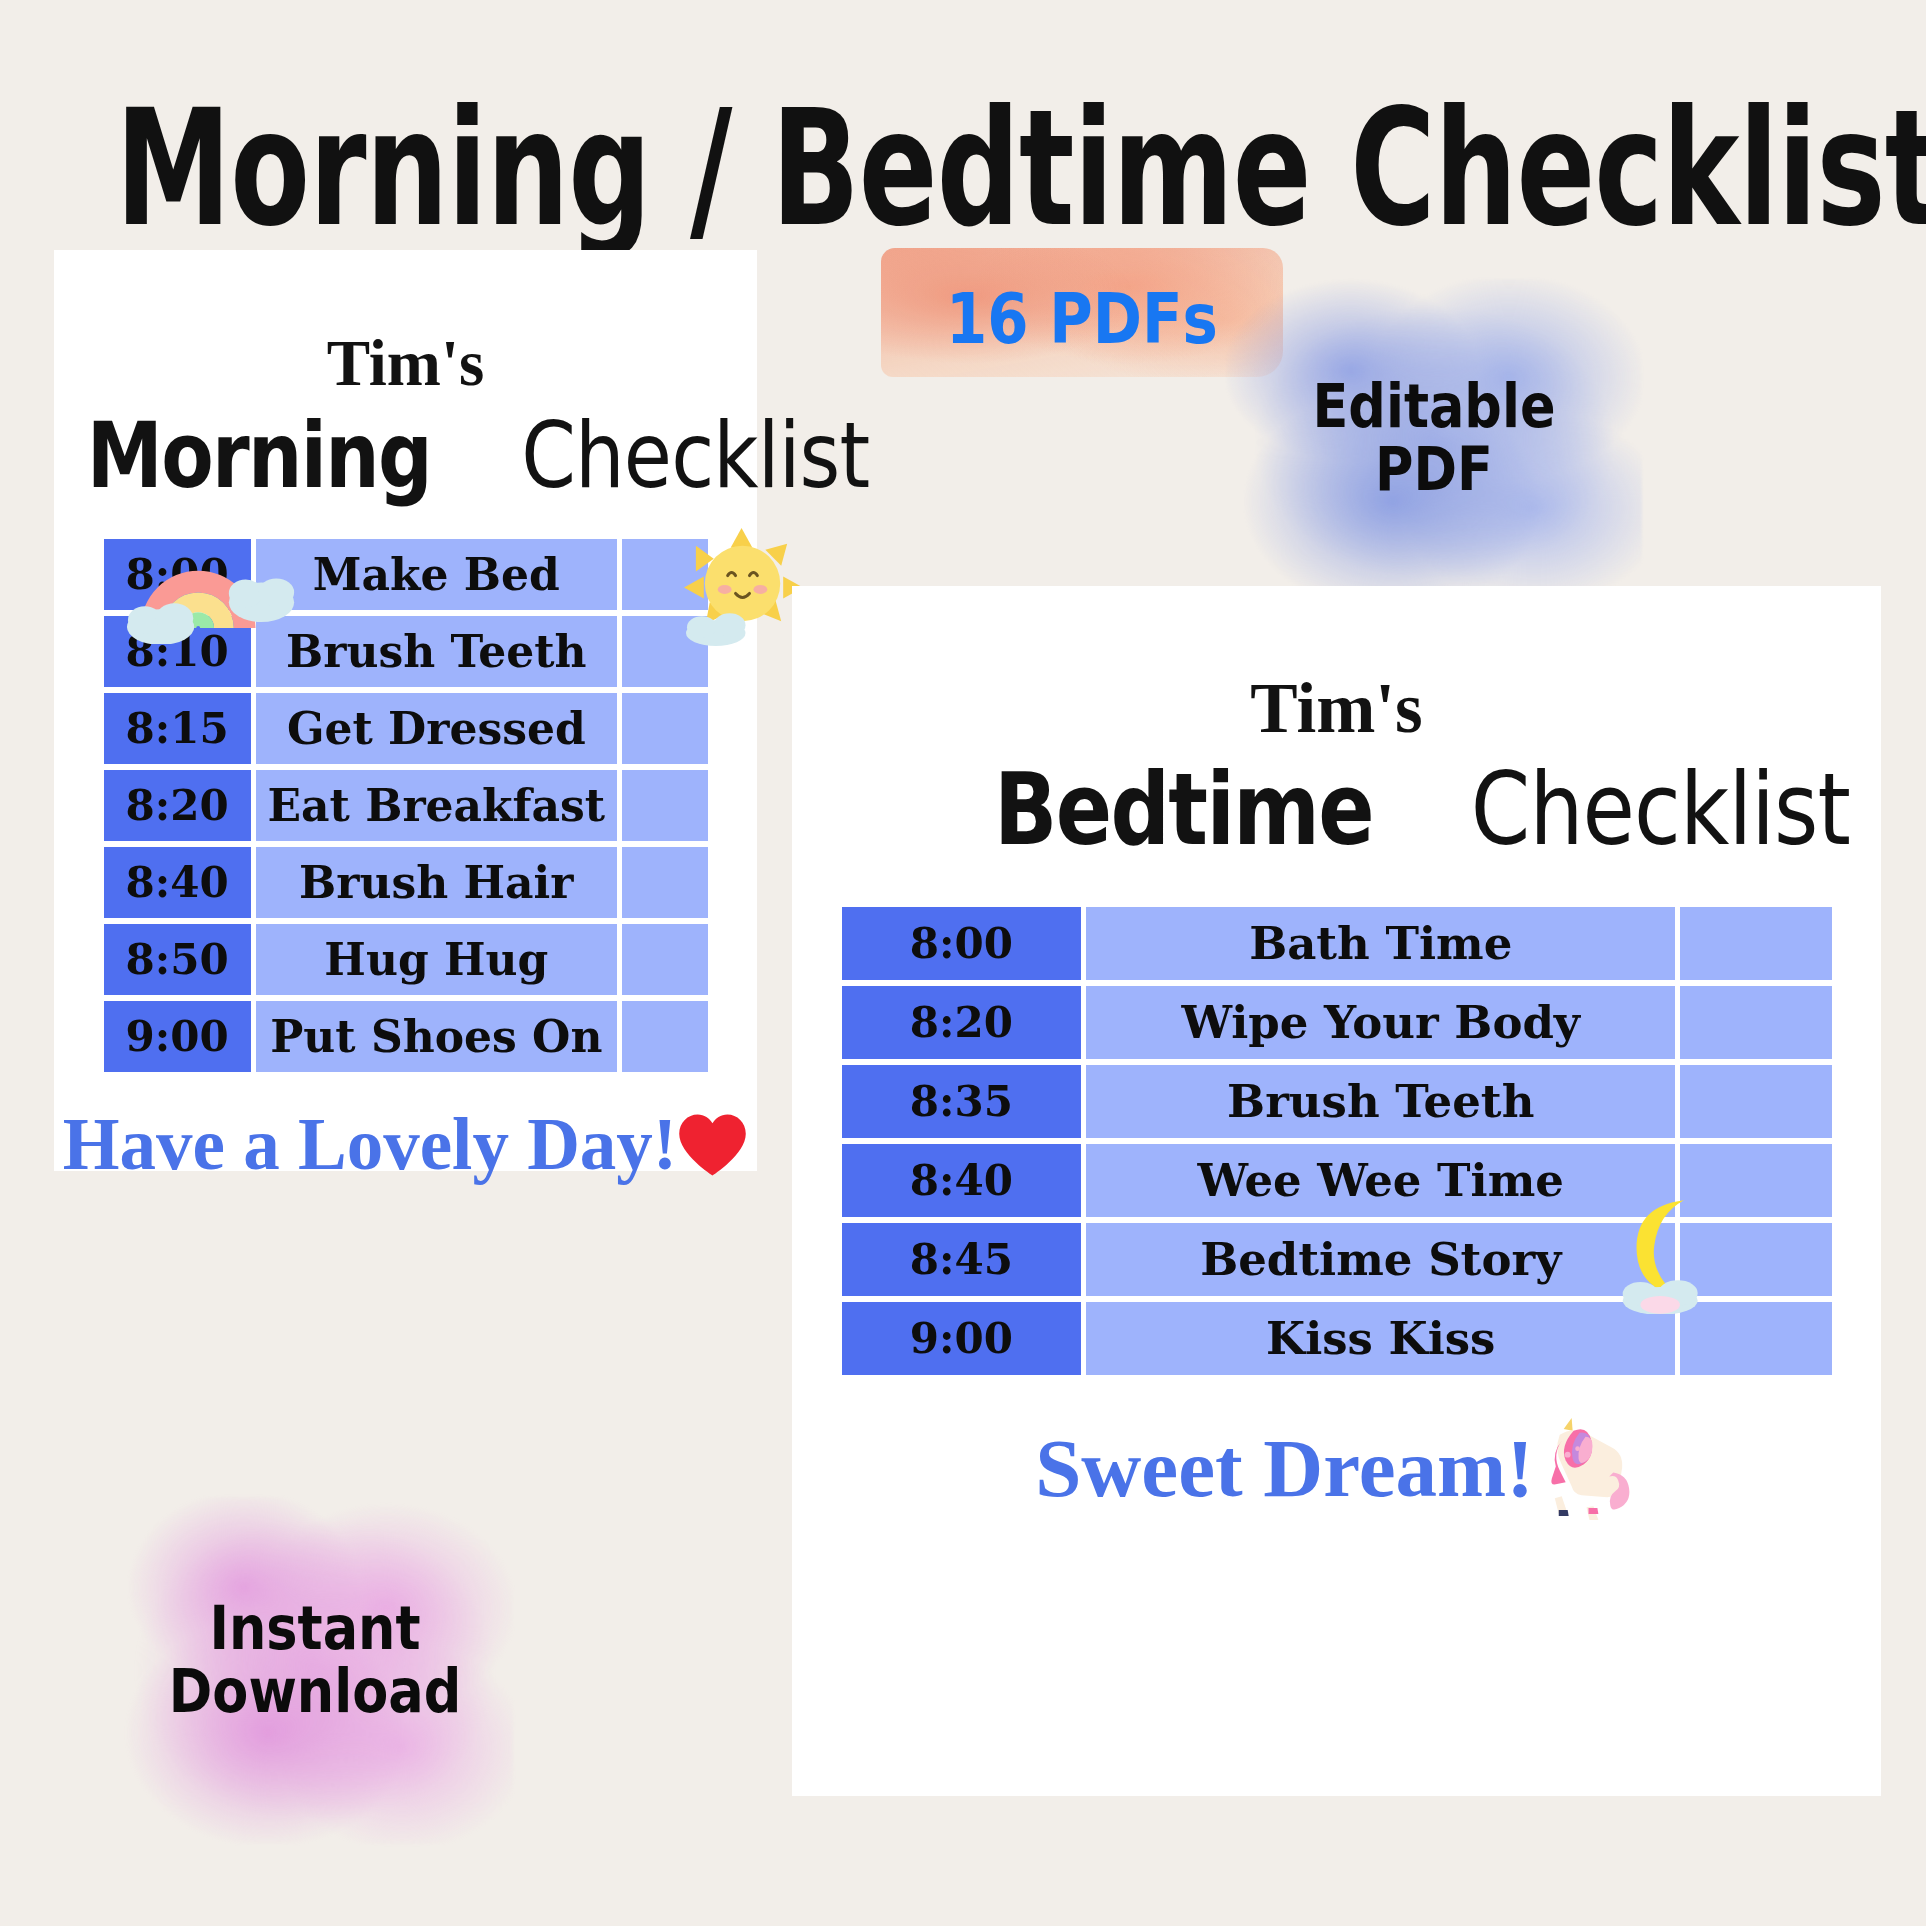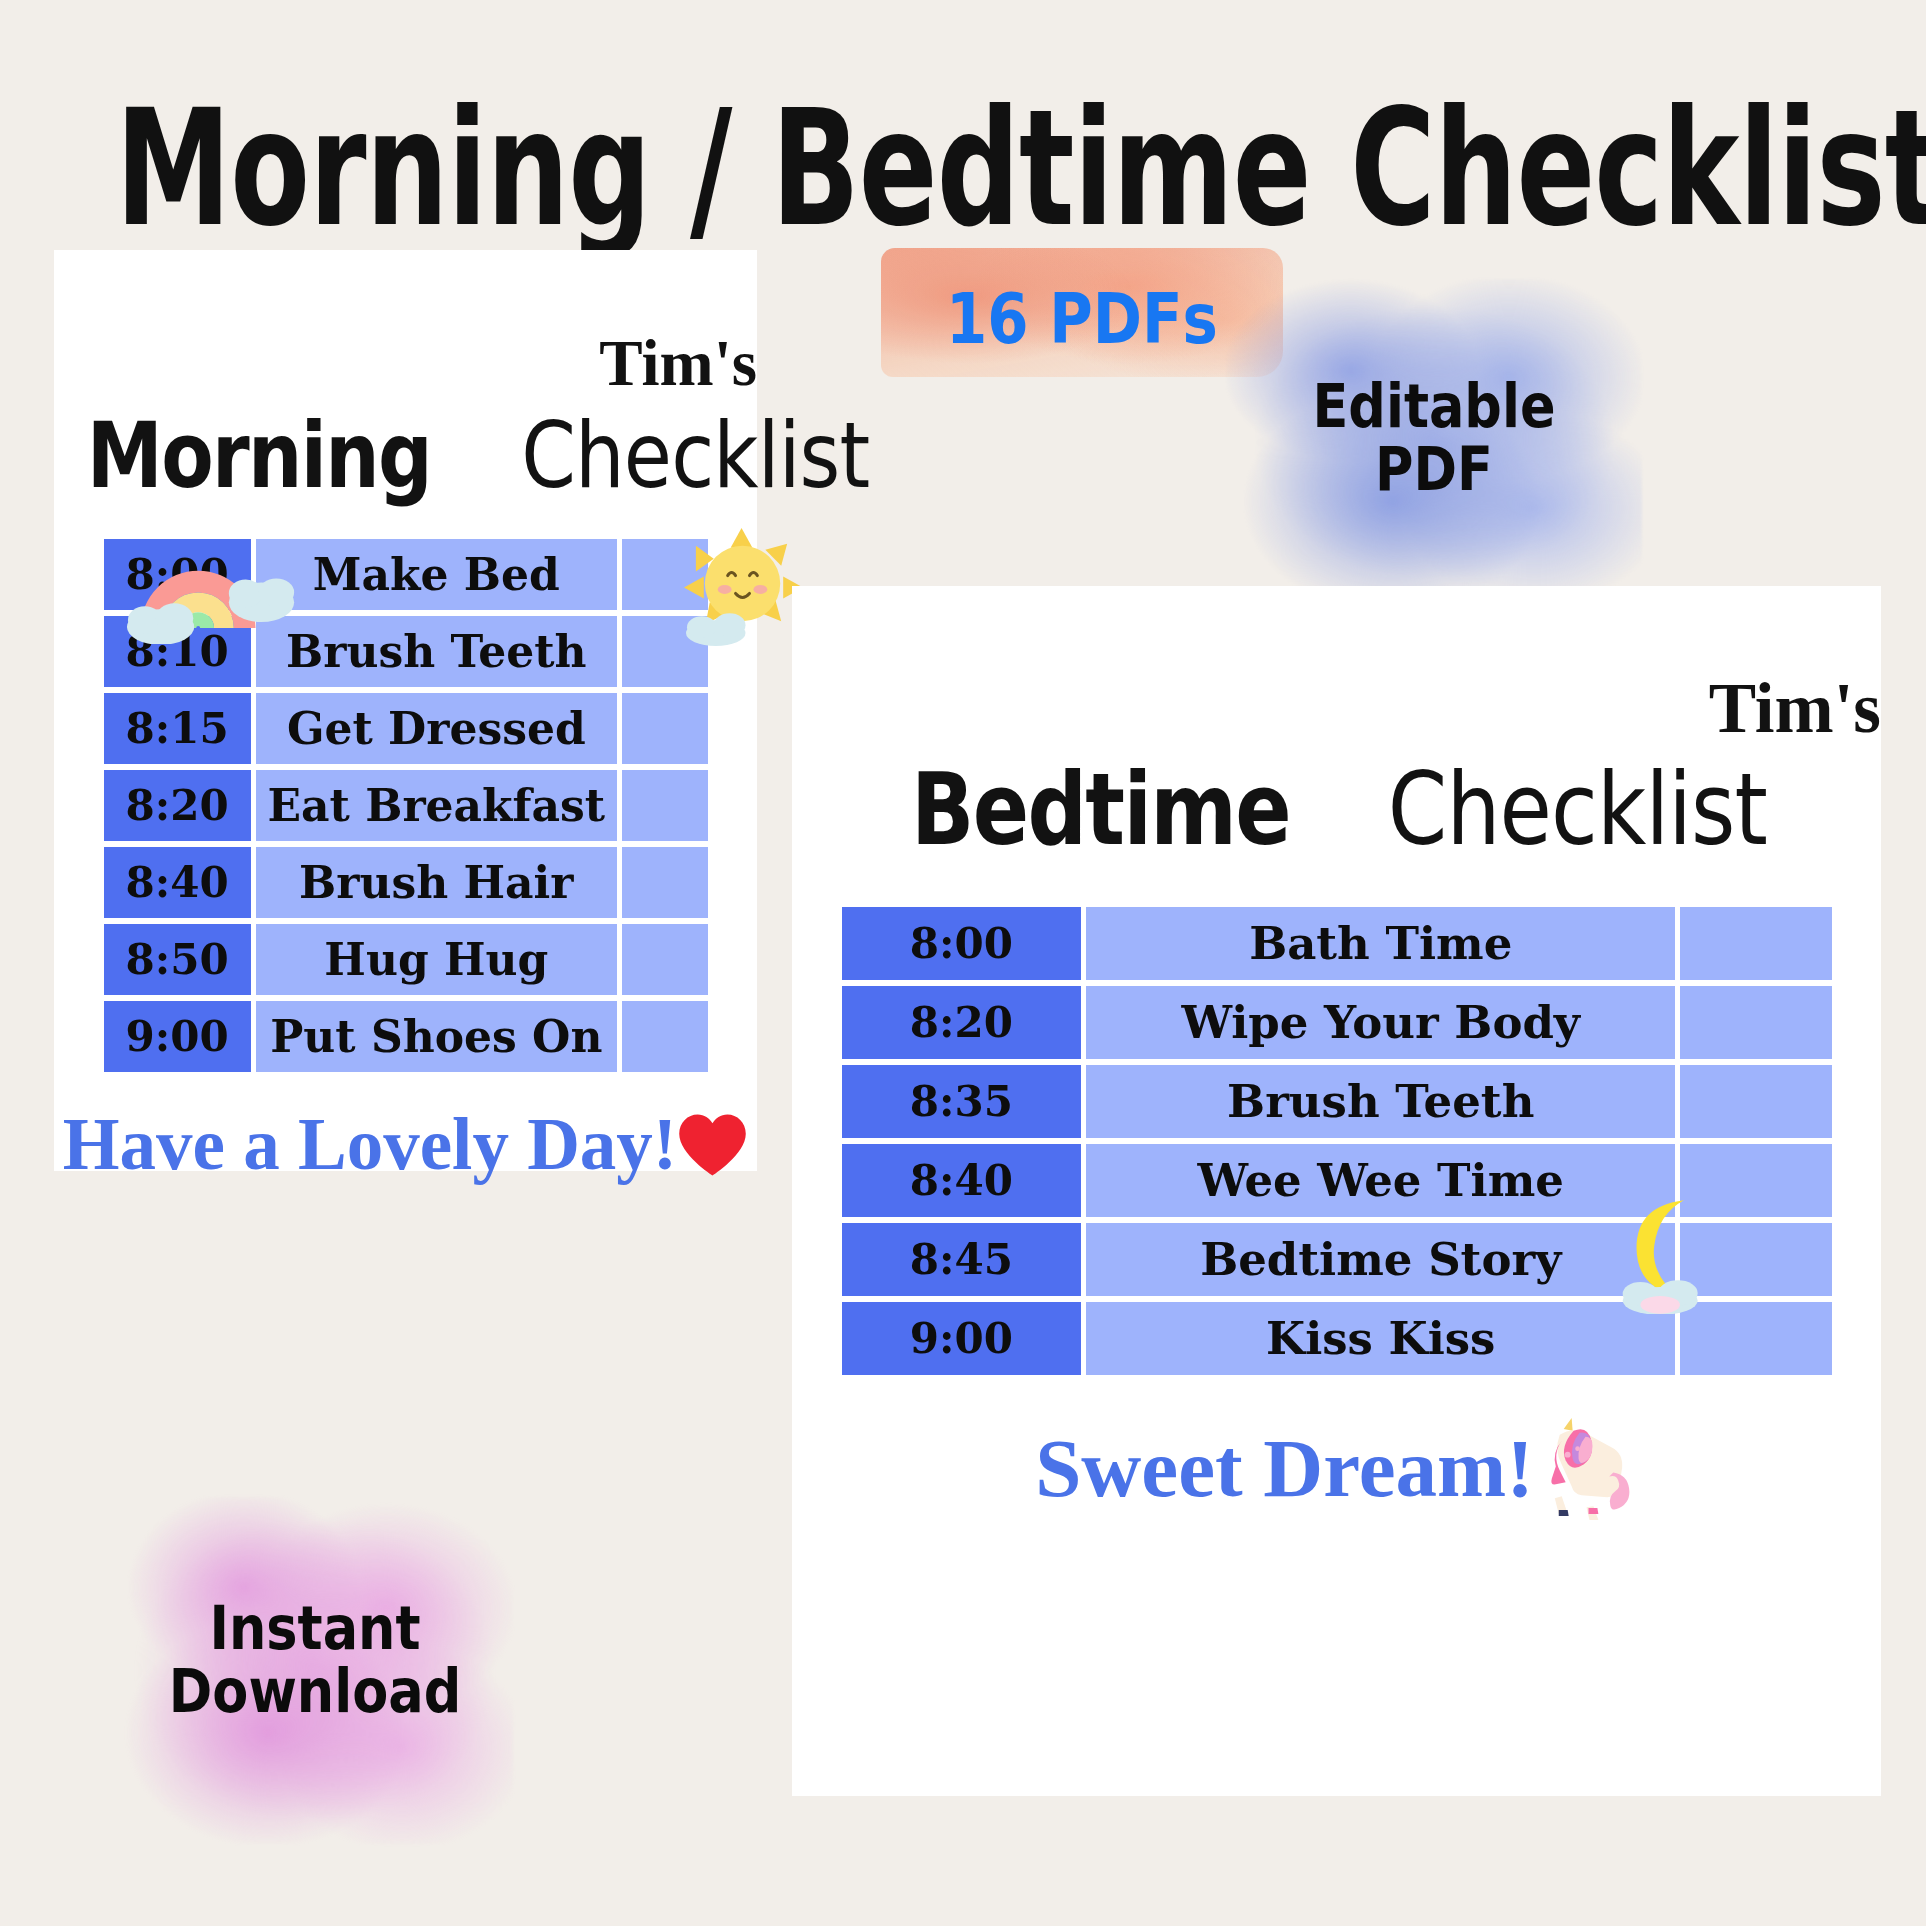--- a/index.html
+++ b/index.html
@@ -30,31 +30,31 @@
 
   
   .card{
     position:absolute;
     background:#ffffff;
   }
   #morning-card{left:54px;top:250px;width:703px;height:921px;}
   #bedtime-card{left:792px;top:586px;width:1089px;height:1210px;}
 
   .card-owner{
-    text-align:right;
+    text-align:center;
     font-family:"Liberation Serif", serif;
     font-weight:700;
     color:#121212;
     line-height:1;
   }
   #morning-card .card-owner{font-size:65px;margin-top:81px;}
   #bedtime-card .card-owner{font-size:71px;margin-top:87px;}
 
   .card-heading{
-    text-align:center;
+    text-align:right;
     color:#121212;
     line-height:1.02;
     font-family:"DejaVu Sans", sans-serif;
     white-space:nowrap;
   }
   .card-heading .hw-bold{
     font-weight:700;
     transform:scaleX(0.84);
     display:inline-block;
     letter-spacing:-2px;

